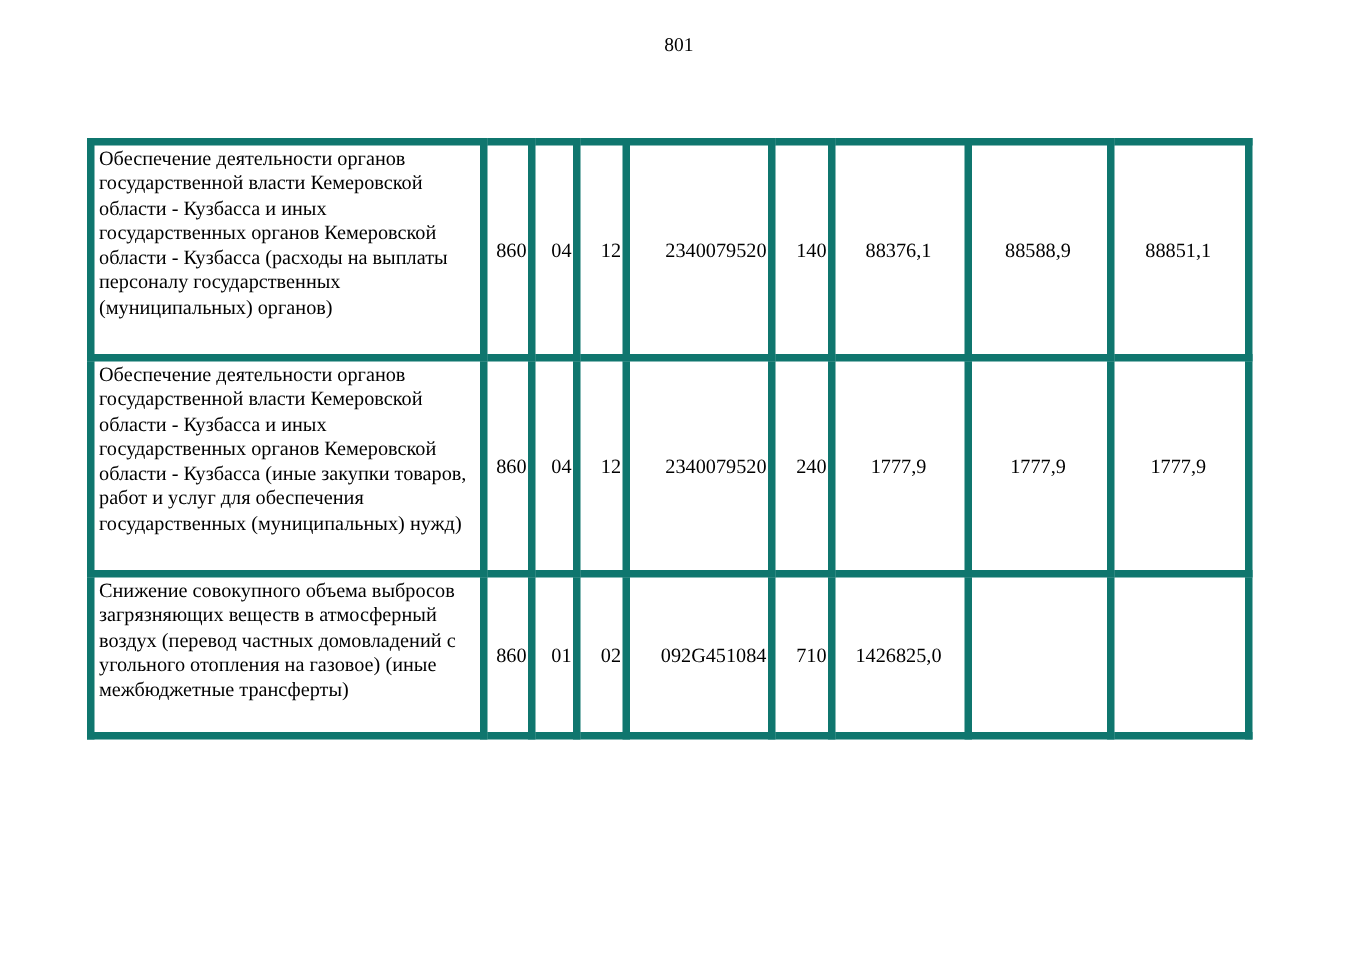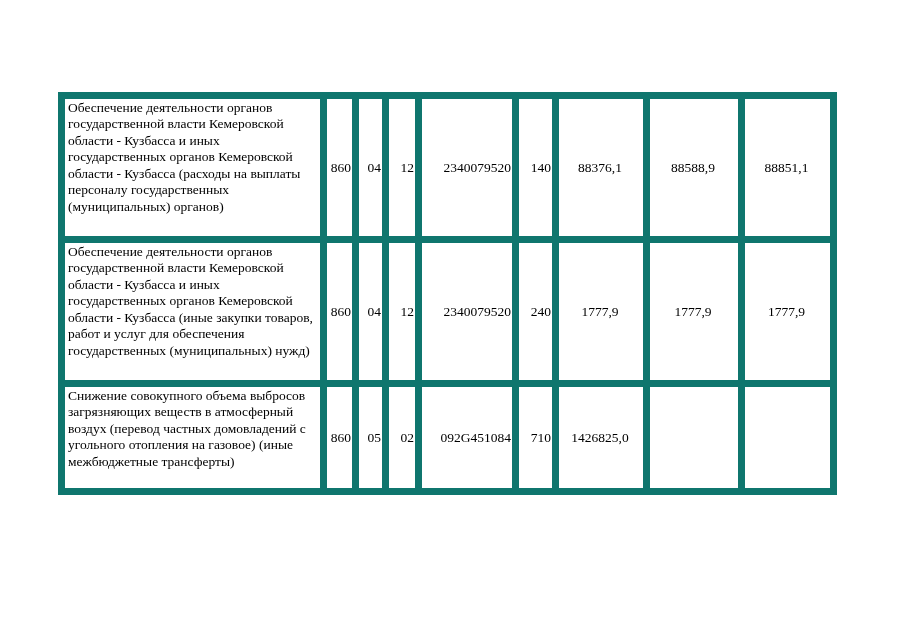--- a/index.html
+++ b/index.html
@@ -24,21 +24,21 @@
   }
   table.budget {
     position: absolute;
     left: 58px; top: 92px;
     width: 772px;
     border-collapse: collapse;
     table-layout: fixed;
     font-size: 13.5px;
   }
   table.budget td {
-    border: 7px solid #0f766e;
+    border: 5px solid #0f766e;
     overflow: hidden;
   }
   td.name-cell {
     vertical-align: top;
     text-align: left;
     padding: 1px 3px 1px 3px;
     line-height: 1.22;
   }
   td.code-cell {
     vertical-align: middle;
@@ -51,20 +51,21 @@
     padding: 0 3px 0 1px;
   }
   tr.row-1, tr.row-2 { height: 144px; }
   tr.row-3 { height: 108px; }
 </style>
 </head>
 <body>
 
 <div class="page">
 
+  <div class="page-number">801</div>
 
   <table class="budget">
     <colgroup>
       <col style="width:262px">
       <col style="width:32px">
       <col style="width:30px">
       <col style="width:33px">
       <col style="width:97px">
       <col style="width:40px">
       <col style="width:91px">
@@ -90,21 +91,21 @@
         <td class="code-cell">12</td>
         <td class="code-cell">2340079520</td>
         <td class="code-cell">240</td>
         <td class="amount-cell">1777,9</td>
         <td class="amount-cell">1777,9</td>
         <td class="amount-cell">1777,9</td>
       </tr>
       <tr class="row-3">
         <td class="name-cell">Снижение совокупного объема выбросов загрязняющих веществ в атмосферный воздух (перевод частных домовладений с угольного отопления на газовое) (иные межбюджетные трансферты)</td>
         <td class="code-cell">860</td>
-        <td class="code-cell">05</td>
+        <td class="code-cell">01</td>
         <td class="code-cell">02</td>
         <td class="code-cell">092G451084</td>
         <td class="code-cell">710</td>
         <td class="amount-cell">1426825,0</td>
         <td class="amount-cell"></td>
         <td class="amount-cell"></td>
       </tr>
     </tbody>
   </table>
 

